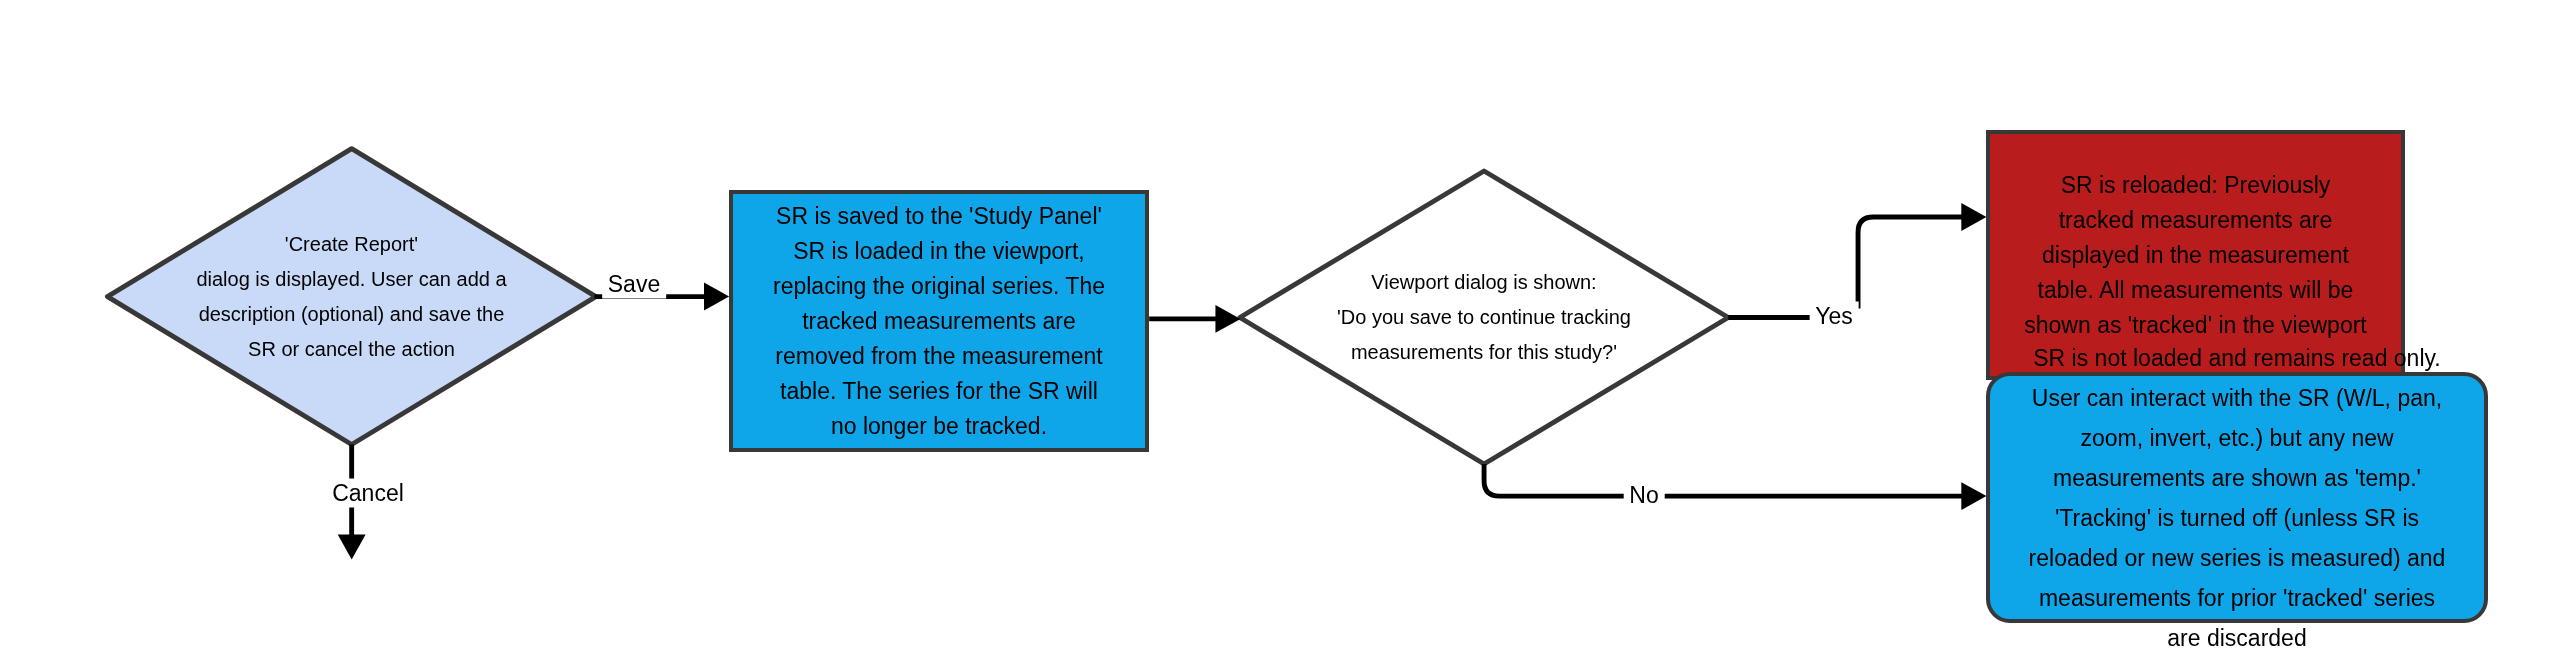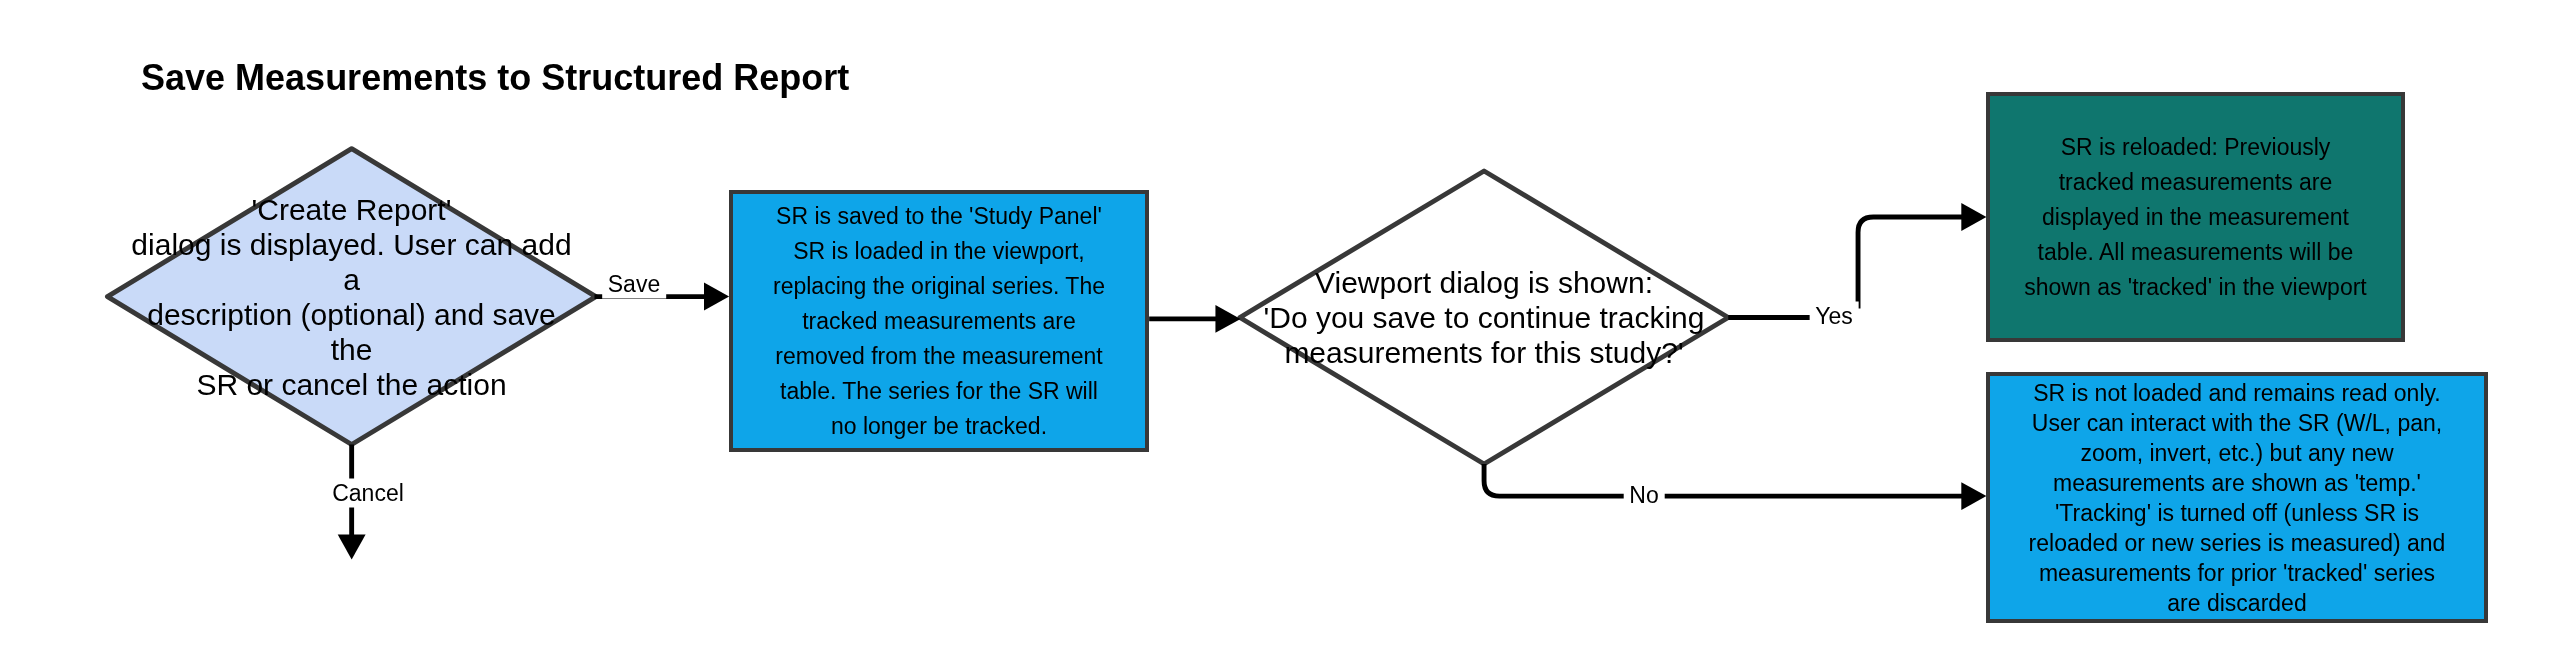--- a/index.html
+++ b/index.html
@@ -11,25 +11,25 @@
   .title{
     position:absolute;left:141px;top:57px;font-size:36px;font-weight:bold;
     white-space:nowrap;letter-spacing:0px;
   }
   .node{
     position:absolute;box-sizing:border-box;border:4.9px solid #383838;
     display:flex;align-items:center;justify-content:center;
     text-align:center;font-size:23px;line-height:35px;white-space:pre-line;
   }
   .node.blue{background:#0ea5e9;}
-  .node.white{background:#0f766e;}
-  .node.tight{line-height:30px;}
+  .node.white{background:#b91c1c;margin-top:38px;}
+  .node.tight{line-height:40px;border-radius:24px;}
   .diamond-label{
     position:absolute;display:flex;align-items:center;justify-content:center;
-    text-align:center;font-size:30px;line-height:35px;white-space:pre-line;
+    text-align:center;font-size:20px;line-height:35px;white-space:pre-line;
   }
   .edge-label{
     position:absolute;transform:translate(-50%,-50%);
     background:#ffffff;font-size:23px;line-height:29px;padding:0 5.6px;white-space:nowrap;
   }
 </style>
 </head>
 <body>
 
 <div class="canvas">
@@ -50,21 +50,20 @@
     <polygon points="1778,457 1742,437 1742,477" fill="#000000"></polygon>
 
     <path d="M 2477 455 H 2655" stroke="#000000" stroke-width="7" fill="none"></path>
     <path d="M 2663 442 V 333 Q 2663 311 2685 311 H 2812" stroke="#000000" stroke-width="7" fill="none"></path>
     <polygon points="2847,311 2811,291 2811,331" fill="#000000"></polygon>
 
     <path d="M 2127 665 V 689 Q 2127 711 2149 711 H 2812" stroke="#000000" stroke-width="7" fill="none"></path>
     <polygon points="2847,711 2811,691 2811,731" fill="#000000"></polygon>
   </svg>
 
-  <div class="title">Save Measurements to Structured Report</div>
 
   <div class="diamond-label" style="left:128px;top:227px;width:447px;height:140px;">'Create Report'
 dialog is displayed. User can add a
 description (optional) and save the
 SR or cancel the action</div>
 
   <div class="node blue" style="left:729px;top:190px;width:420px;height:262px;">
     <span>SR is saved to the 'Study Panel'
 SR is loaded in the viewport,
 replacing the original series. The

